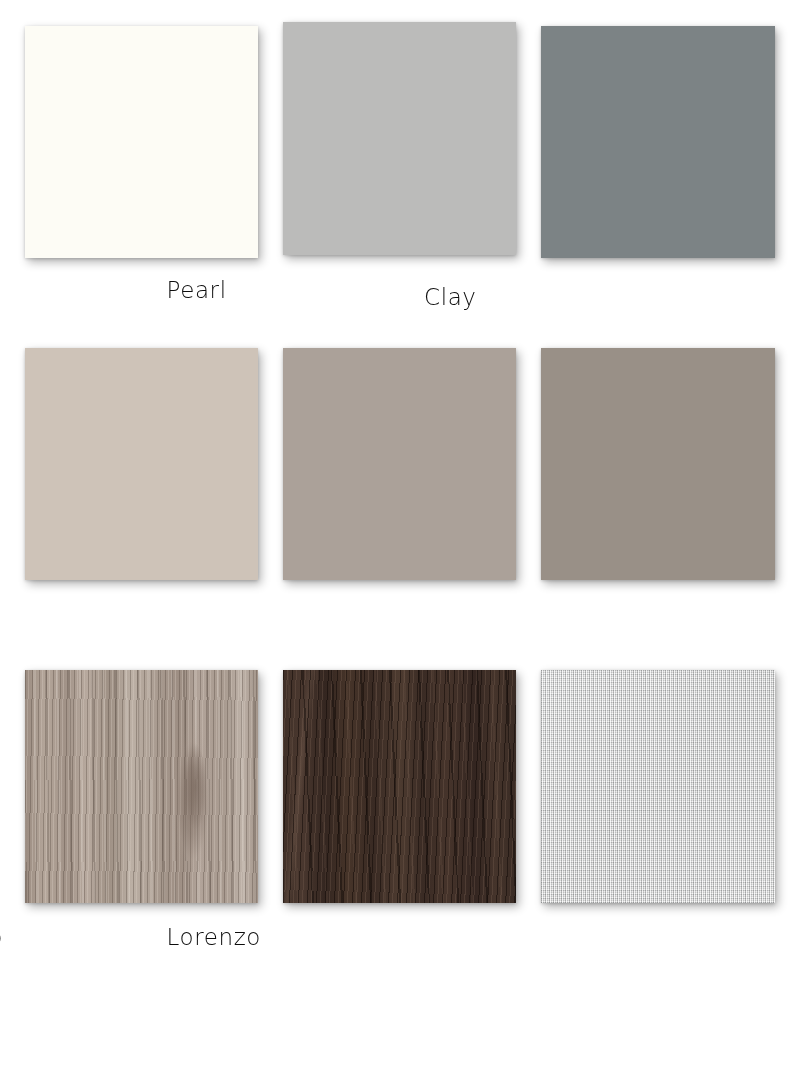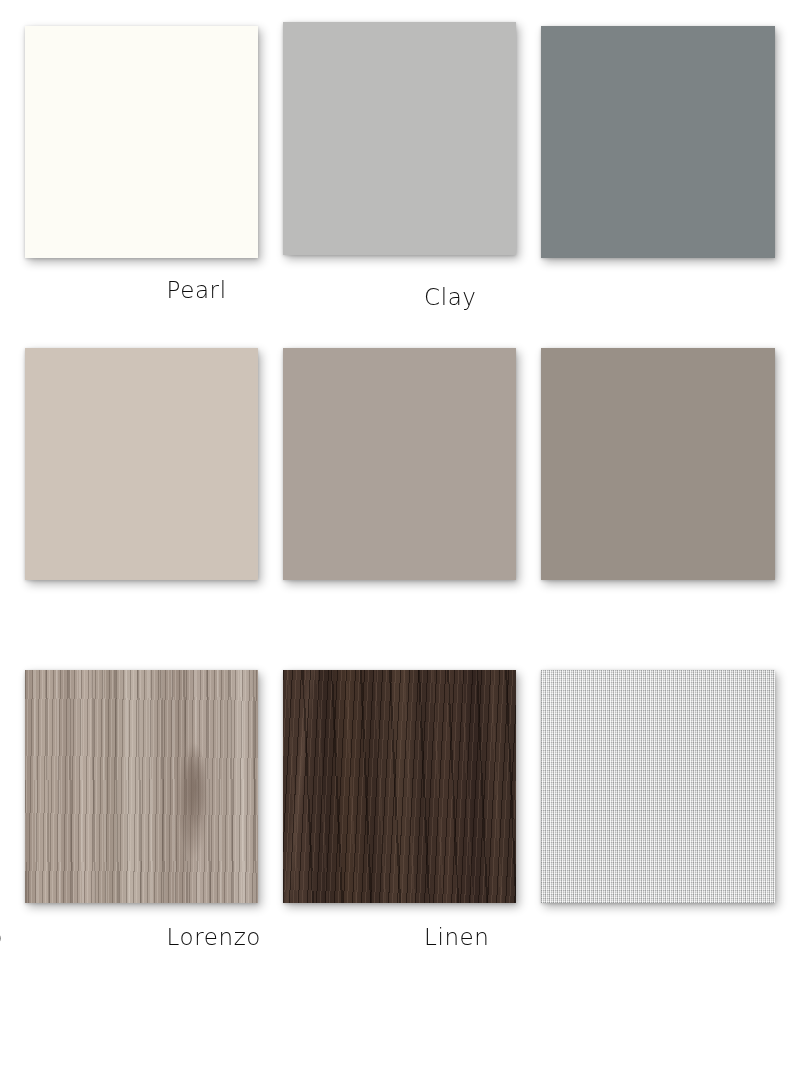--- a/index.html
+++ b/index.html
@@ -239,15 +239,14 @@
   <div class="swatch-label label-r3 col-1">Lorenzo</div>
 
   <div class="swatch-cell col-2 row-3">
     <div class="swatch-tile tex-truffle"></div>
   </div>
   <div class="swatch-label label-r3 col-2">Lorenzo</div>
 
   <div class="swatch-cell col-3 row-3">
     <div class="swatch-tile tex-linen"></div>
   </div>
-  <div class="swatch-label label-r3 col-3">Linen</div>
 
 </div>
 
 </body></html>

